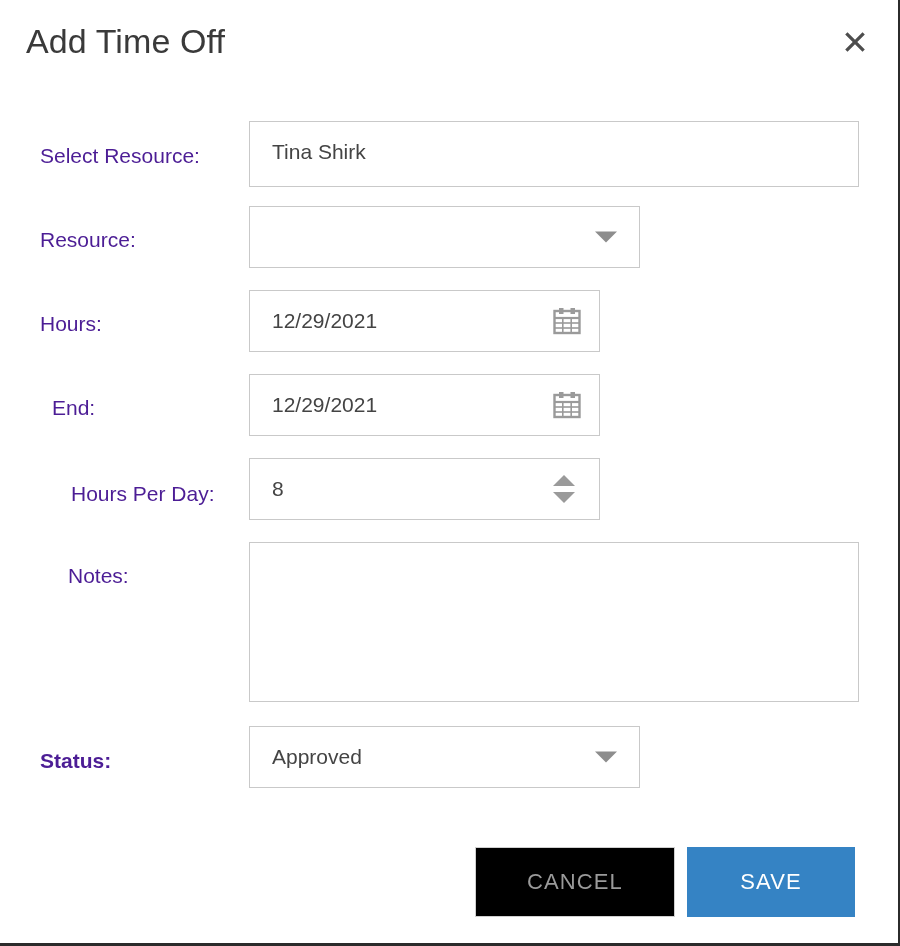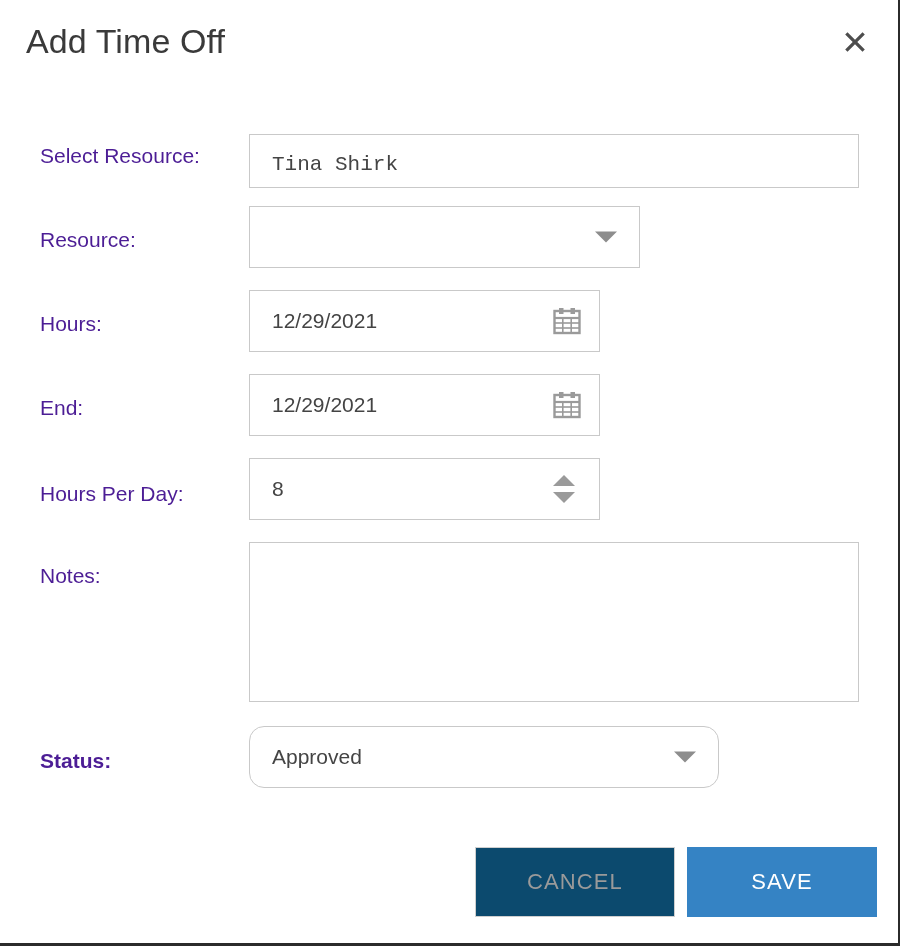--- a/index.html
+++ b/index.html
@@ -85,43 +85,43 @@
   }
   .field-value {
     position: absolute;
     left: 22px;
     font-size: 21px;
     color: #444444;
     white-space: nowrap;
   }
 
   
-  .row-resource .field-control { top: 46px; width: 610px; height: 54px; font-family: Liberation Mono, monospace; }
+  .row-resource .field-control { top: 33px; width: 610px; height: 66px; }
   .row-resource .field-label   { top: 56px; }
   .row-resource .field-value   { top: 18px; }
 
   .row-category .field-control { top: 118px; width: 391px; height: 62px; }
   .row-category .field-label   { top: 140px; }
 
   .row-start .field-control { top: 202px; width: 351px; height: 62px; }
   .row-start .field-label   { top: 224px; }
   .row-start .field-value   { top: 18px; }
 
   .row-end .field-control { top: 286px; width: 351px; height: 62px; }
-  .row-end .field-label   { top: 308px; }
+  .row-end .field-label   { top: 308px; margin-left: 12px; }
   .row-end .field-value   { top: 18px; }
 
   .row-hours .field-control { top: 370px; width: 351px; height: 62px; }
-  .row-hours .field-label   { top: 394px; }
+  .row-hours .field-label   { top: 394px; margin-left: 31px; }
   .row-hours .field-value   { top: 18px; }
 
   .row-notes .field-control { top: 454px; width: 610px; height: 160px; }
-  .row-notes .field-label   { top: 476px; }
-
-  .row-status .field-control { top: 638px; width: 470px; height: 62px; border-radius: 15px; }
+  .row-notes .field-label   { top: 476px; margin-left: 28px; }
+
+  .row-status .field-control { top: 638px; width: 391px; height: 62px; }
   .row-status .field-label   { top: 661px; font-weight: bold; }
   .row-status .field-value   { top: 18px; }
 
   
   .dropdown-arrow {
     position: absolute;
     right: 22px;
     top: 50%;
     transform: translateY(-50%);
     width: 0; height: 0;
@@ -181,27 +181,27 @@
     font-family: "Liberation Sans", sans-serif;
     cursor: pointer;
     display: flex;
     align-items: center;
     justify-content: center;
     padding: 0;
   }
   .btn-cancel {
     left: 475px;
     width: 200px;
-    background: #0c4a6e;
+    background: #000000;
     border: 1px solid #cfcfcf;
     color: #9a9a9a;
   }
   .btn-save {
     left: 687px;
-    width: 190px;
+    width: 168px;
     background: #3583c4;
     border: 1px solid #3583c4;
     color: #ffffff;
   }
 </style>
 </head>
 <body>
 
 <div class="dialog">
 

